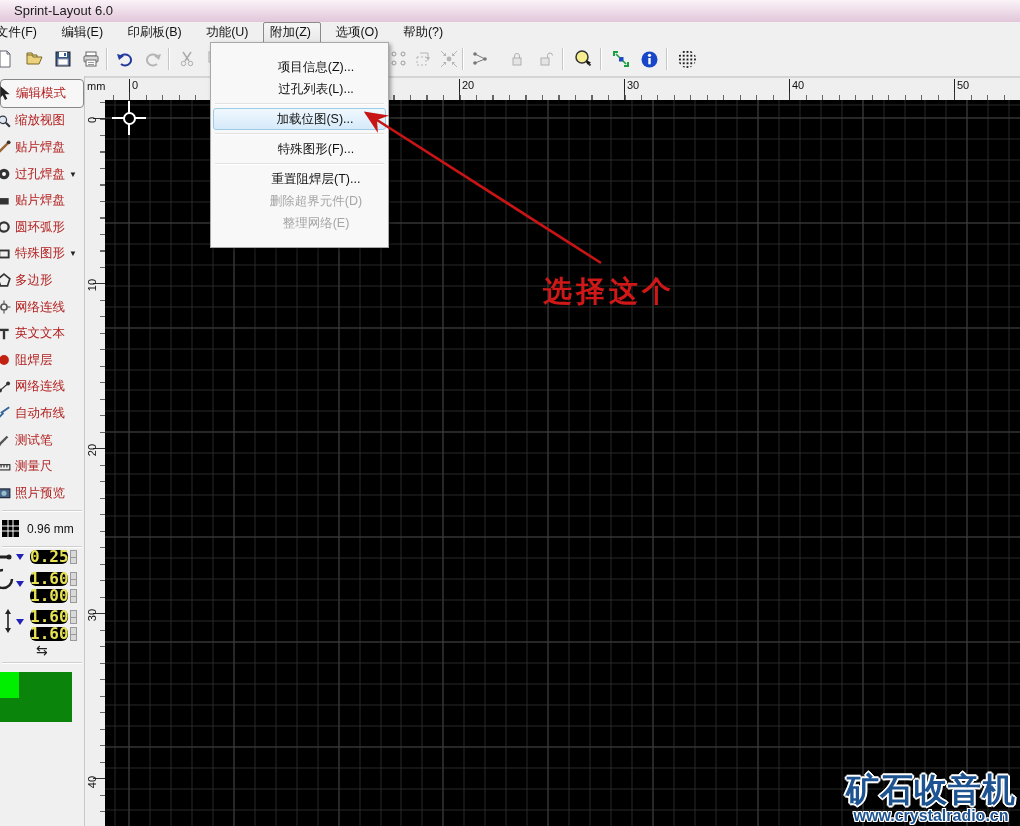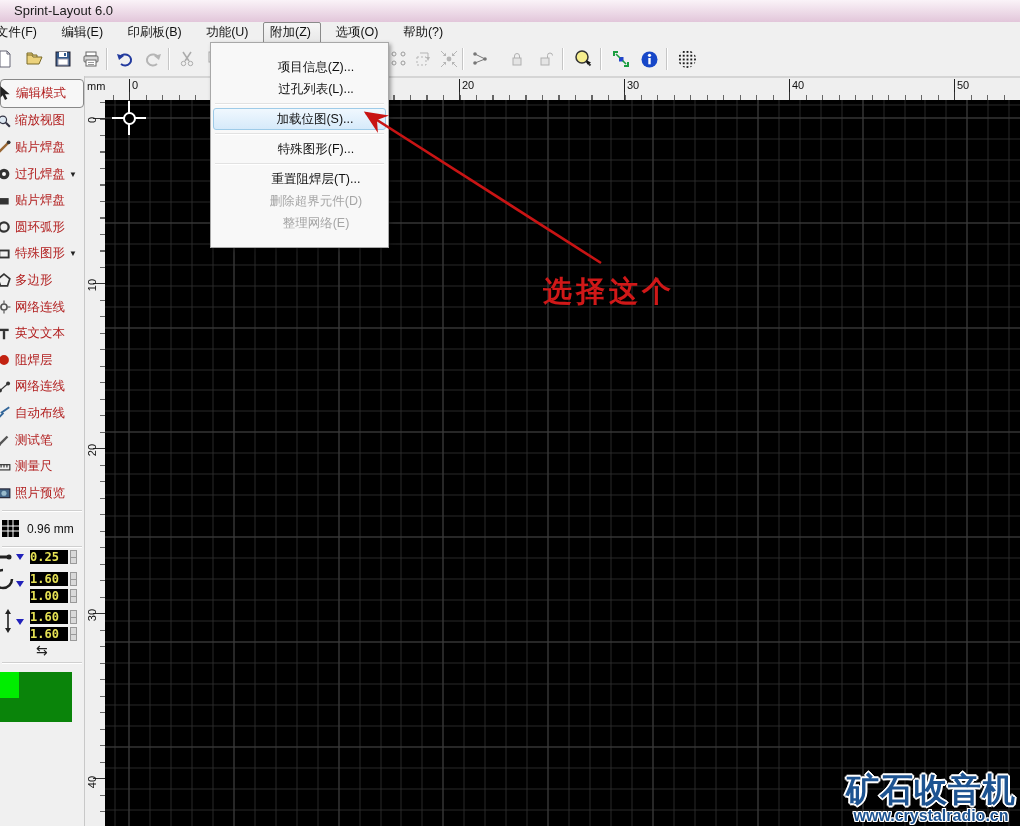--- a/index.html
+++ b/index.html
@@ -29,21 +29,21 @@
   .tool .ic{margin-left:-4px;width:16px;height:14px;flex:0 0 16px;}
   .tool .lbl{margin-left:3px;}
   .tool .dd{margin-left:4px;font-size:8px;color:#222;}
   .tool.selected{border:1px solid #888;border-radius:4px;background:#f7f7f7;}
   .sep-h{height:1px;background:#cfcfcf;border-bottom:1px solid #fff;margin:3px 2px;}
   #gridrow{display:flex;align-items:center;height:28px;font-size:12px;color:#111;}
   #gridrow .ic{margin-left:2px;}
   #gridrow .lbl{margin-left:8px;}
 
   
-  .vfield{position:absolute;left:30px;width:38px;height:14px;background:#000;color:#e6e254;font-family:"DejaVu Sans Mono",monospace;font-size:12px;font-weight:bold;text-align:right;line-height:14px;padding-right:10px;box-sizing:border-box;}
+  .vfield{position:absolute;left:30px;width:38px;height:14px;background:#000;color:#e6e254;font-family:"DejaVu Sans Mono",monospace;font-size:16px;font-weight:bold;text-align:right;line-height:14px;padding-right:10px;box-sizing:border-box;border-radius:6px;}
   .spin{position:absolute;left:70px;width:7px;height:14px;background:#d9d9d9;border:1px solid #9a9a9a;box-sizing:border-box;}
   .spin:before{content:"";position:absolute;left:0;right:0;top:6px;height:1px;background:#9a9a9a;}
   .blue-dd{position:absolute;width:0;height:0;border-left:4px solid transparent;border-right:4px solid transparent;border-top:6px solid #2222bb;}
   .swap{position:absolute;left:36px;font-size:14px;color:#222;}
 
   
   #preview{left:0;top:672px;width:72px;height:50px;background:#0a840a;}
   #preview .hl{position:absolute;left:0;top:0;width:19px;height:26px;background:#00ee00;}
 
   

